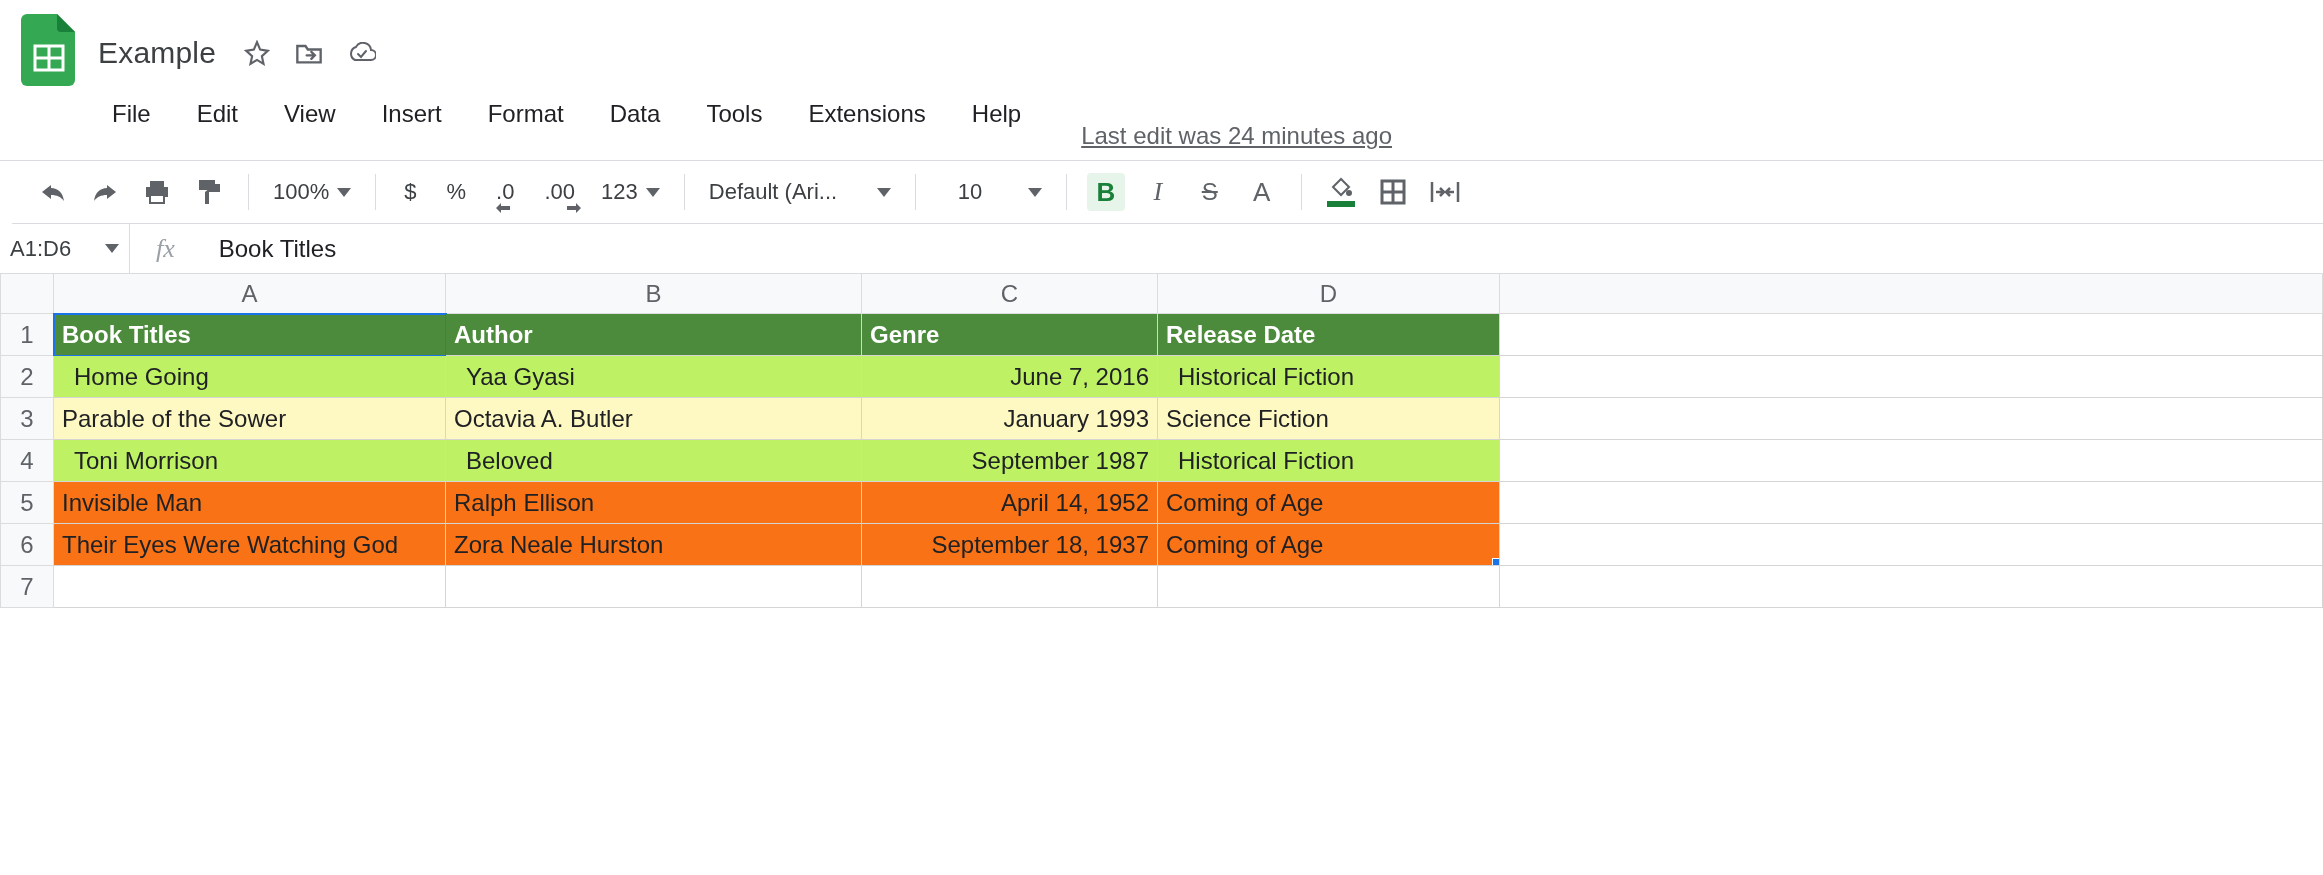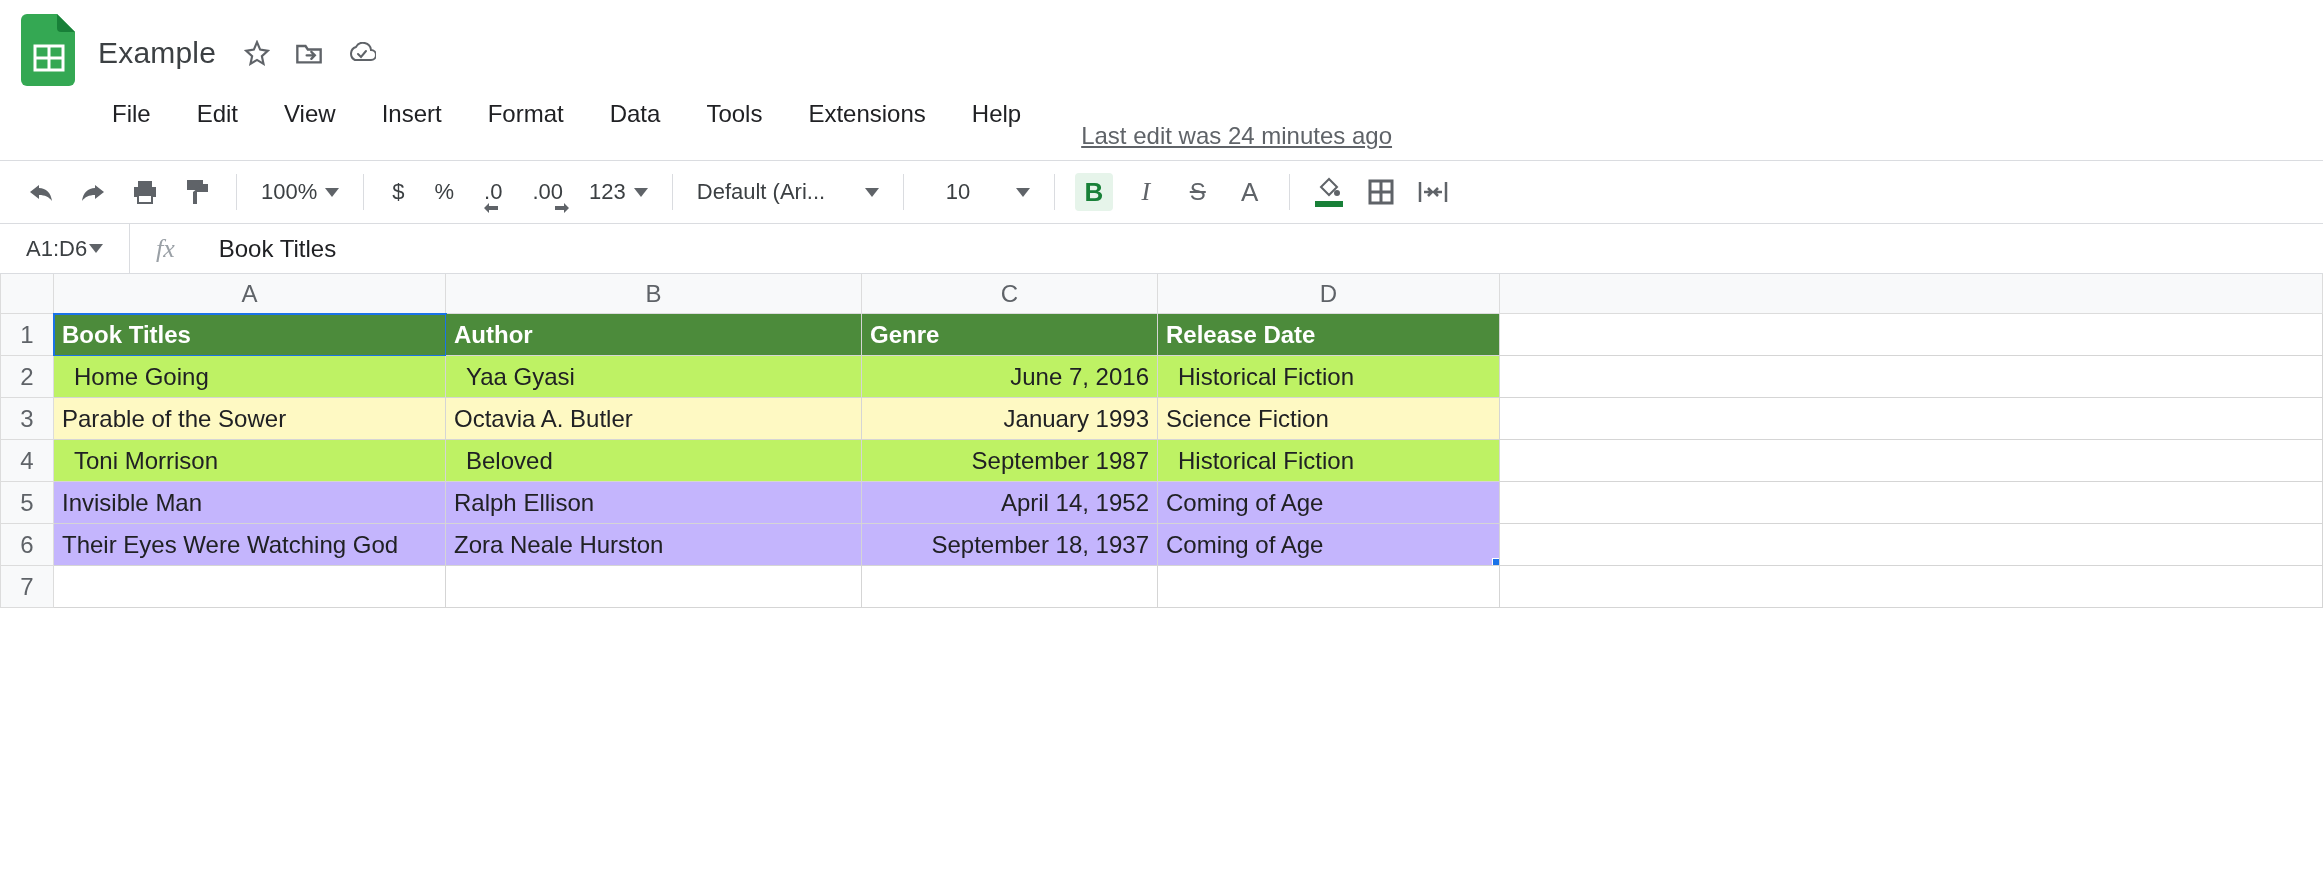--- a/index.html
+++ b/index.html
@@ -72,20 +72,21 @@
   }
   .divider-h { border-bottom: 1px solid #dadce0; }
 
   
   .toolbar {
     display: flex;
     align-items: center;
     padding: 12px 22px;
     gap: 0;
     border-bottom: 1px solid #dadce0;
+    margin-left: 12px;
   }
   .tb-group {
     display: flex;
     align-items: center;
     gap: 14px;
   }
   .tb-sep {
     width: 1px;
     height: 36px;
     background: #dadce0;
@@ -131,21 +132,21 @@
 
   
   .fx-row {
     display: flex;
     align-items: center;
     border-bottom: 1px solid #dadce0;
     height: 50px;
   }
   .namebox {
     width: 130px;
-    padding: 0 26px;
+    padding: 0 10px;
     font-size: 22px;
     color: #3c4043;
     display: flex;
     align-items: center;
     justify-content: space-between;
     height: 100%;
     border-right: 1px solid #dadce0;
     cursor: text;
   }
   .fx {
@@ -194,21 +195,21 @@
     align-items: center;
     padding: 0 8px;
     white-space: nowrap;
     overflow: hidden;
     font-size: 24px;
   }
   .cell.right { justify-content: flex-end; }
   .row-header { background: #4c8b3b; color: #fff; font-weight: bold; }
   .row-orange { background: #bef264; color: #202124; padding-left: 20px; }
   .row-blue   { background: #fef9c3; color: #202124; }
-  .row-purple { background: #c4b5fd; color: #202124; }
+  .row-purple { background: #f97316; color: #202124; }
   .cell.blank { background: #fff; }
 
   
   .active-cell-outline {
     outline: 2px solid #1a73e8;
     outline-offset: -1px;
   }
   .sel-handle {
     position: relative;
   }

